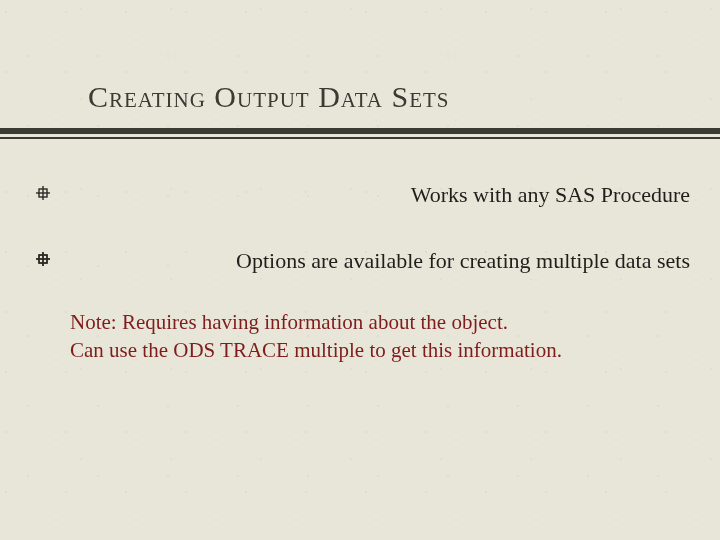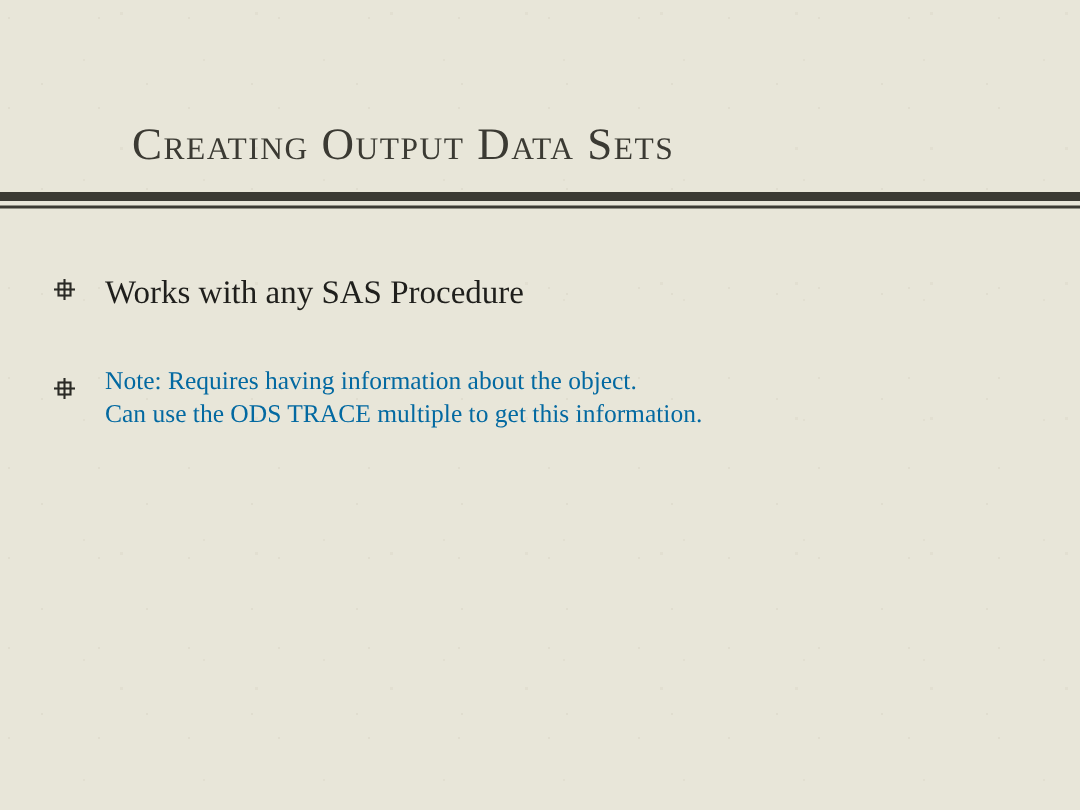--- a/index.html
+++ b/index.html
@@ -49,43 +49,44 @@
     background: #3b3a33;
     margin-top: 3px;
   }
   .body {
     margin-top: 42px;
   }
   ul.bullets {
     list-style: none;
     padding: 0;
     margin: 0;
+    text-align: right;
   }
   ul.bullets > li {
     position: relative;
     padding-left: 40px;
     font-size: 22px;
     line-height: 1.25;
     margin-bottom: 38px;
     color: #1f1f1c;
   }
   .bullet-icon {
     position: absolute;
     left: 6px;
     top: 5px;
     width: 14px;
     height: 14px;
   }
   .bullet-icon svg { display: block; }
   .note {
     margin-left: 40px;
     margin-top: -4px;
-    font-size: 17px;
+    font-size: 21px;
     line-height: 1.35;
-    color: #0369a1;
+    color: #7f1d1d;
     max-width: 600px;
   }
 </style>
 </head>
 <body>
 
 <div class="slide">
 
   <h1 class="title">Creating Output Data Sets</h1>
 
@@ -108,20 +109,30 @@
       </li>
       <li>
         <span class="bullet-icon">
           <svg width="14" height="14" viewBox="0 0 14 14">
             <rect x="3" y="3" width="8" height="8" fill="none" stroke="#2a2a26" stroke-width="1.4"></rect>
             <line x1="7" y1="0" x2="7" y2="14" stroke="#2a2a26" stroke-width="1.4"></line>
             <line x1="0" y1="7" x2="14" y2="7" stroke="#2a2a26" stroke-width="1.4"></line>
           </svg>
         </span>
       </li>
+      <li>
+        <span class="bullet-icon">
+          <svg width="14" height="14" viewBox="0 0 14 14">
+            <rect x="3" y="3" width="8" height="8" fill="none" stroke="#2a2a26" stroke-width="1.4"></rect>
+            <line x1="7" y1="0" x2="7" y2="14" stroke="#2a2a26" stroke-width="1.4"></line>
+            <line x1="0" y1="7" x2="14" y2="7" stroke="#2a2a26" stroke-width="1.4"></line>
+          </svg>
+        </span>
+        <span>Options are available for creating multiple data sets</span>
+      </li>
     </ul>
 
     <div class="note">
       <div>Note: Requires having information about the object.</div>
       <div>Can use the ODS TRACE multiple to get this information.</div>
     </div>
   </div>
 
 </div>
 

